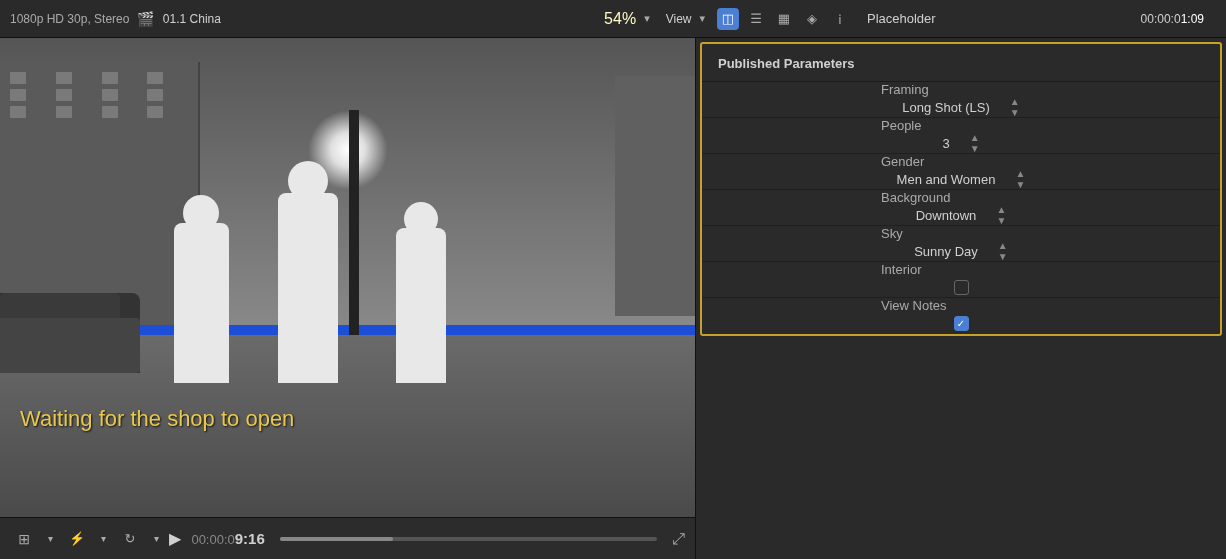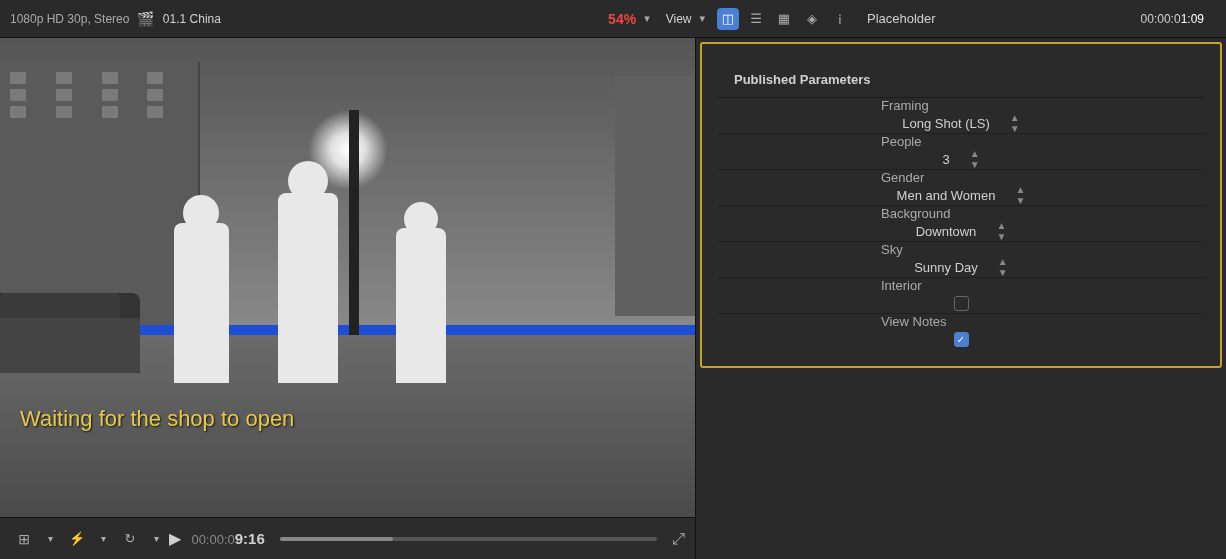--- a/index.html
+++ b/index.html
@@ -335,21 +335,21 @@
       background: #2a2a2a;
       border-left: 1px solid #111;
       display: flex;
       flex-direction: column;
       overflow: hidden;
     }
 
     
     .published-params {
       flex: 1;
-      padding: 16px;
+      padding: 0;
       overflow-y: auto;
     }
     .published-header {
       font-size: 13px;
       color: #d0d0d0;
       font-weight: 600;
       padding: 12px 16px 10px;
       border-bottom: 1px solid #1a1a1a;
     }
 
@@ -425,21 +425,21 @@
   </style>
 </head>
 <body>
 
 <div class="top-bar">
   <div class="top-bar-left">
     <span class="video-info">1080p HD 30p, Stereo</span>
     <span class="film-icon">🎬</span>
     <span class="clip-name">01.1 China</span>
     <div style="margin-left:auto;display:flex;align-items:center;gap:8px;">
-      <span style="font-size:14px;color:#ef4444;cursor:pointer;font-weight:bold;">54%</span>
+      <span style="font-size:16px;color:#fef9c3;cursor:pointer;">54%</span>
       <span style="font-size:11px;color:#aaa;cursor:pointer;">▾</span>
       <span style="font-size:12px;color:#d0d0d0;cursor:pointer;margin-left:8px;">View</span>
       <span style="font-size:11px;color:#aaa;cursor:pointer;">▾</span>
     </div>
   </div>
 
   <div class="top-bar-right">
     <div class="inspector-icons">
       <div class="inspector-icon active">◫</div>
       <div class="inspector-icon">☰</div>

